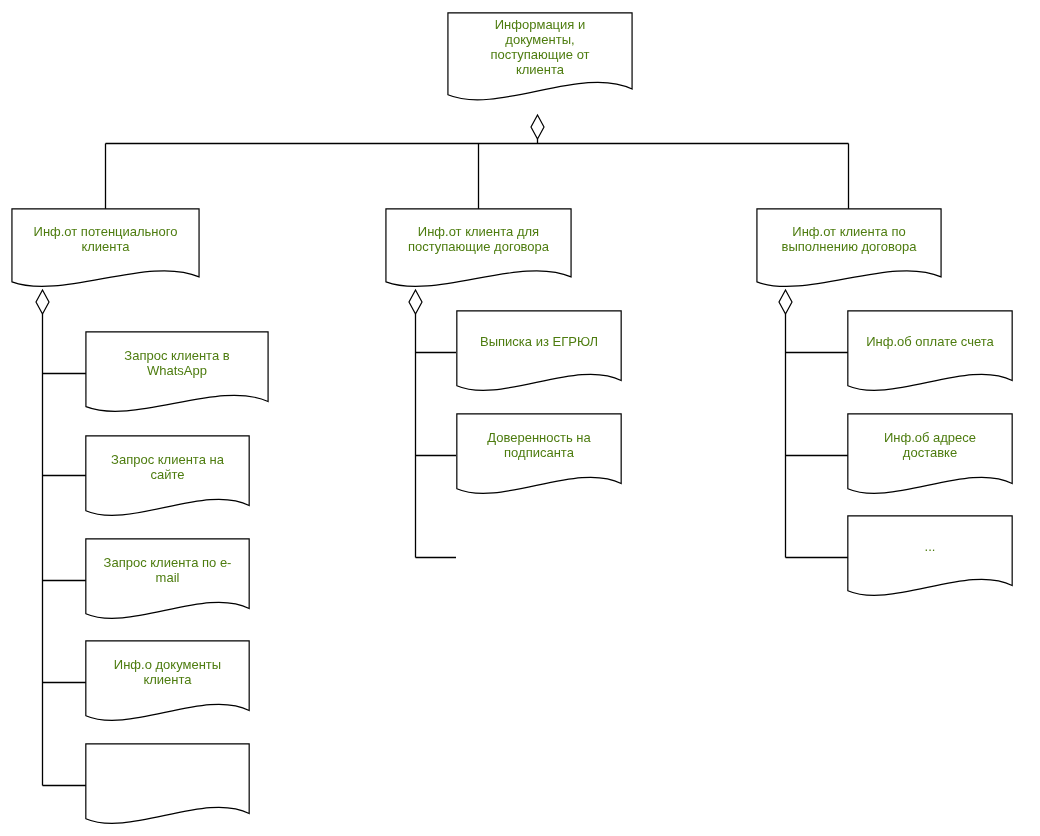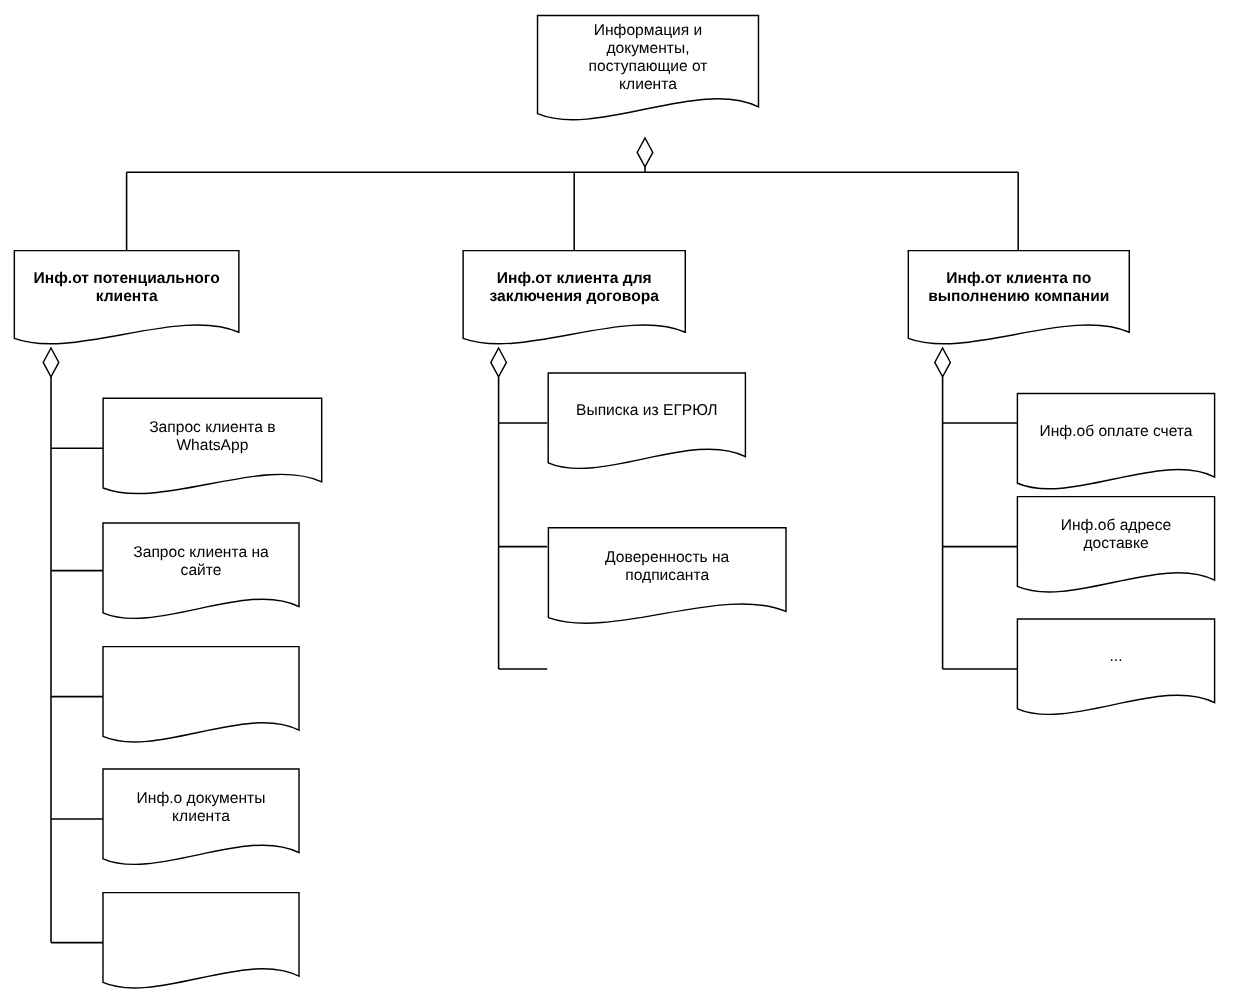--- a/index.html
+++ b/index.html
@@ -52,26 +52,26 @@
     position: absolute;
     left: 0; right: 0;
     top: 0;
     height: 74%;
     display: flex;
     align-items: center;
     justify-content: center;
     text-align: center;
     font-size: 13px;
     line-height: 15px;
-    color: #000000;
+    color: #4d7c0f;
     padding: 0 12px;
     box-sizing: border-box;
   }
   .pad-lg .doc-label { padding: 0 18px; }
-  .pad-md .doc-label { padding: 16px 14px; font-weight: bold; }
+  .pad-md .doc-label { padding: 16px 14px; }
 </style>
 </head>
 <body>
 
 <div id="canvas">
 
   <svg id="connector-layer" viewBox="0 0 1040 836" xmlns="http://www.w3.org/2000/svg">
 
     <polygon points="537.5,115 544,127 537.5,139 531,127"></polygon>
     <line x1="537.5" y1="139" x2="537.5" y2="143.5"></line>
@@ -113,48 +113,49 @@
     <svg class="doc-shape" viewBox="0 0 200 100" preserveAspectRatio="none">
       <path d="M 1 1 L 199 1 L 199 82 C 146 56 54 110 1 88 Z"></path>
     </svg>
     <div class="doc-label">Инф.от потенциального клиента</div>
   </div>
 
   <div class="doc-node pad-md" style="left:385px; top:208px; width:187px; height:84px;">
     <svg class="doc-shape" viewBox="0 0 200 100" preserveAspectRatio="none">
       <path d="M 1 1 L 199 1 L 199 82 C 146 56 54 110 1 88 Z"></path>
     </svg>
-    <div class="doc-label">Инф.от клиента для заключения договора</div>
+    <div class="doc-label">Инф.от клиента для поступающие договора</div>
   </div>
 
   <div class="doc-node pad-md" style="left:756px; top:208px; width:186px; height:84px;">
     <svg class="doc-shape" viewBox="0 0 200 100" preserveAspectRatio="none">
       <path d="M 1 1 L 199 1 L 199 82 C 146 56 54 110 1 88 Z"></path>
     </svg>
-    <div class="doc-label">Инф.от клиента по выполнению компании</div>
+    <div class="doc-label">Инф.от клиента по выполнению договора</div>
   </div>
 
   <div class="doc-node" style="left:85px; top:331px; width:184px; height:86px;padding-left:28px;">
     <svg class="doc-shape" viewBox="0 0 200 100" preserveAspectRatio="none">
       <path d="M 1 1 L 199 1 L 199 82 C 146 56 54 110 1 88 Z"></path>
     </svg>
     <div class="doc-label">Запрос клиента в WhatsApp</div>
   </div>
 
   <div class="doc-node" style="left:85px; top:435px; width:165px; height:86px;">
     <svg class="doc-shape" viewBox="0 0 200 100" preserveAspectRatio="none">
       <path d="M 1 1 L 199 1 L 199 82 C 146 56 54 110 1 88 Z"></path>
     </svg>
     <div class="doc-label">Запрос клиента на сайте</div>
   </div>
 
   <div class="doc-node" style="left:85px; top:538px; width:165px; height:86px;">
     <svg class="doc-shape" viewBox="0 0 200 100" preserveAspectRatio="none">
       <path d="M 1 1 L 199 1 L 199 82 C 146 56 54 110 1 88 Z"></path>
     </svg>
+    <div class="doc-label">Запрос клиента по e-mail</div>
   </div>
 
   <div class="doc-node" style="left:85px; top:640px; width:165px; height:86px;">
     <svg class="doc-shape" viewBox="0 0 200 100" preserveAspectRatio="none">
       <path d="M 1 1 L 199 1 L 199 82 C 146 56 54 110 1 88 Z"></path>
     </svg>
     <div class="doc-label">Инф.о документы клиента</div>
   </div>
 
   <div class="doc-node" style="left:85px; top:743px; width:165px; height:86px;">
@@ -163,29 +164,29 @@
     </svg>
   </div>
 
   <div class="doc-node" style="left:456px; top:310px; width:166px; height:86px;">
     <svg class="doc-shape" viewBox="0 0 200 100" preserveAspectRatio="none">
       <path d="M 1 1 L 199 1 L 199 82 C 146 56 54 110 1 88 Z"></path>
     </svg>
     <div class="doc-label">Выписка из ЕГРЮЛ</div>
   </div>
 
-  <div class="doc-node" style="left:456px; top:413px; width:200px; height:86px;margin-top:26px;">
+  <div class="doc-node" style="left:456px; top:413px; width:166px; height:86px;">
     <svg class="doc-shape" viewBox="0 0 200 100" preserveAspectRatio="none">
       <path d="M 1 1 L 199 1 L 199 82 C 146 56 54 110 1 88 Z"></path>
     </svg>
     <div class="doc-label">Доверенность на подписанта</div>
   </div>
 
 
-  <div class="doc-node" style="left:847px; top:310px; width:166px; height:86px;margin-top:17px;">
+  <div class="doc-node" style="left:847px; top:310px; width:166px; height:86px;">
     <svg class="doc-shape" viewBox="0 0 200 100" preserveAspectRatio="none">
       <path d="M 1 1 L 199 1 L 199 82 C 146 56 54 110 1 88 Z"></path>
     </svg>
     <div class="doc-label">Инф.об оплате счета</div>
   </div>
 
   <div class="doc-node" style="left:847px; top:413px; width:166px; height:86px;">
     <svg class="doc-shape" viewBox="0 0 200 100" preserveAspectRatio="none">
       <path d="M 1 1 L 199 1 L 199 82 C 146 56 54 110 1 88 Z"></path>
     </svg>

